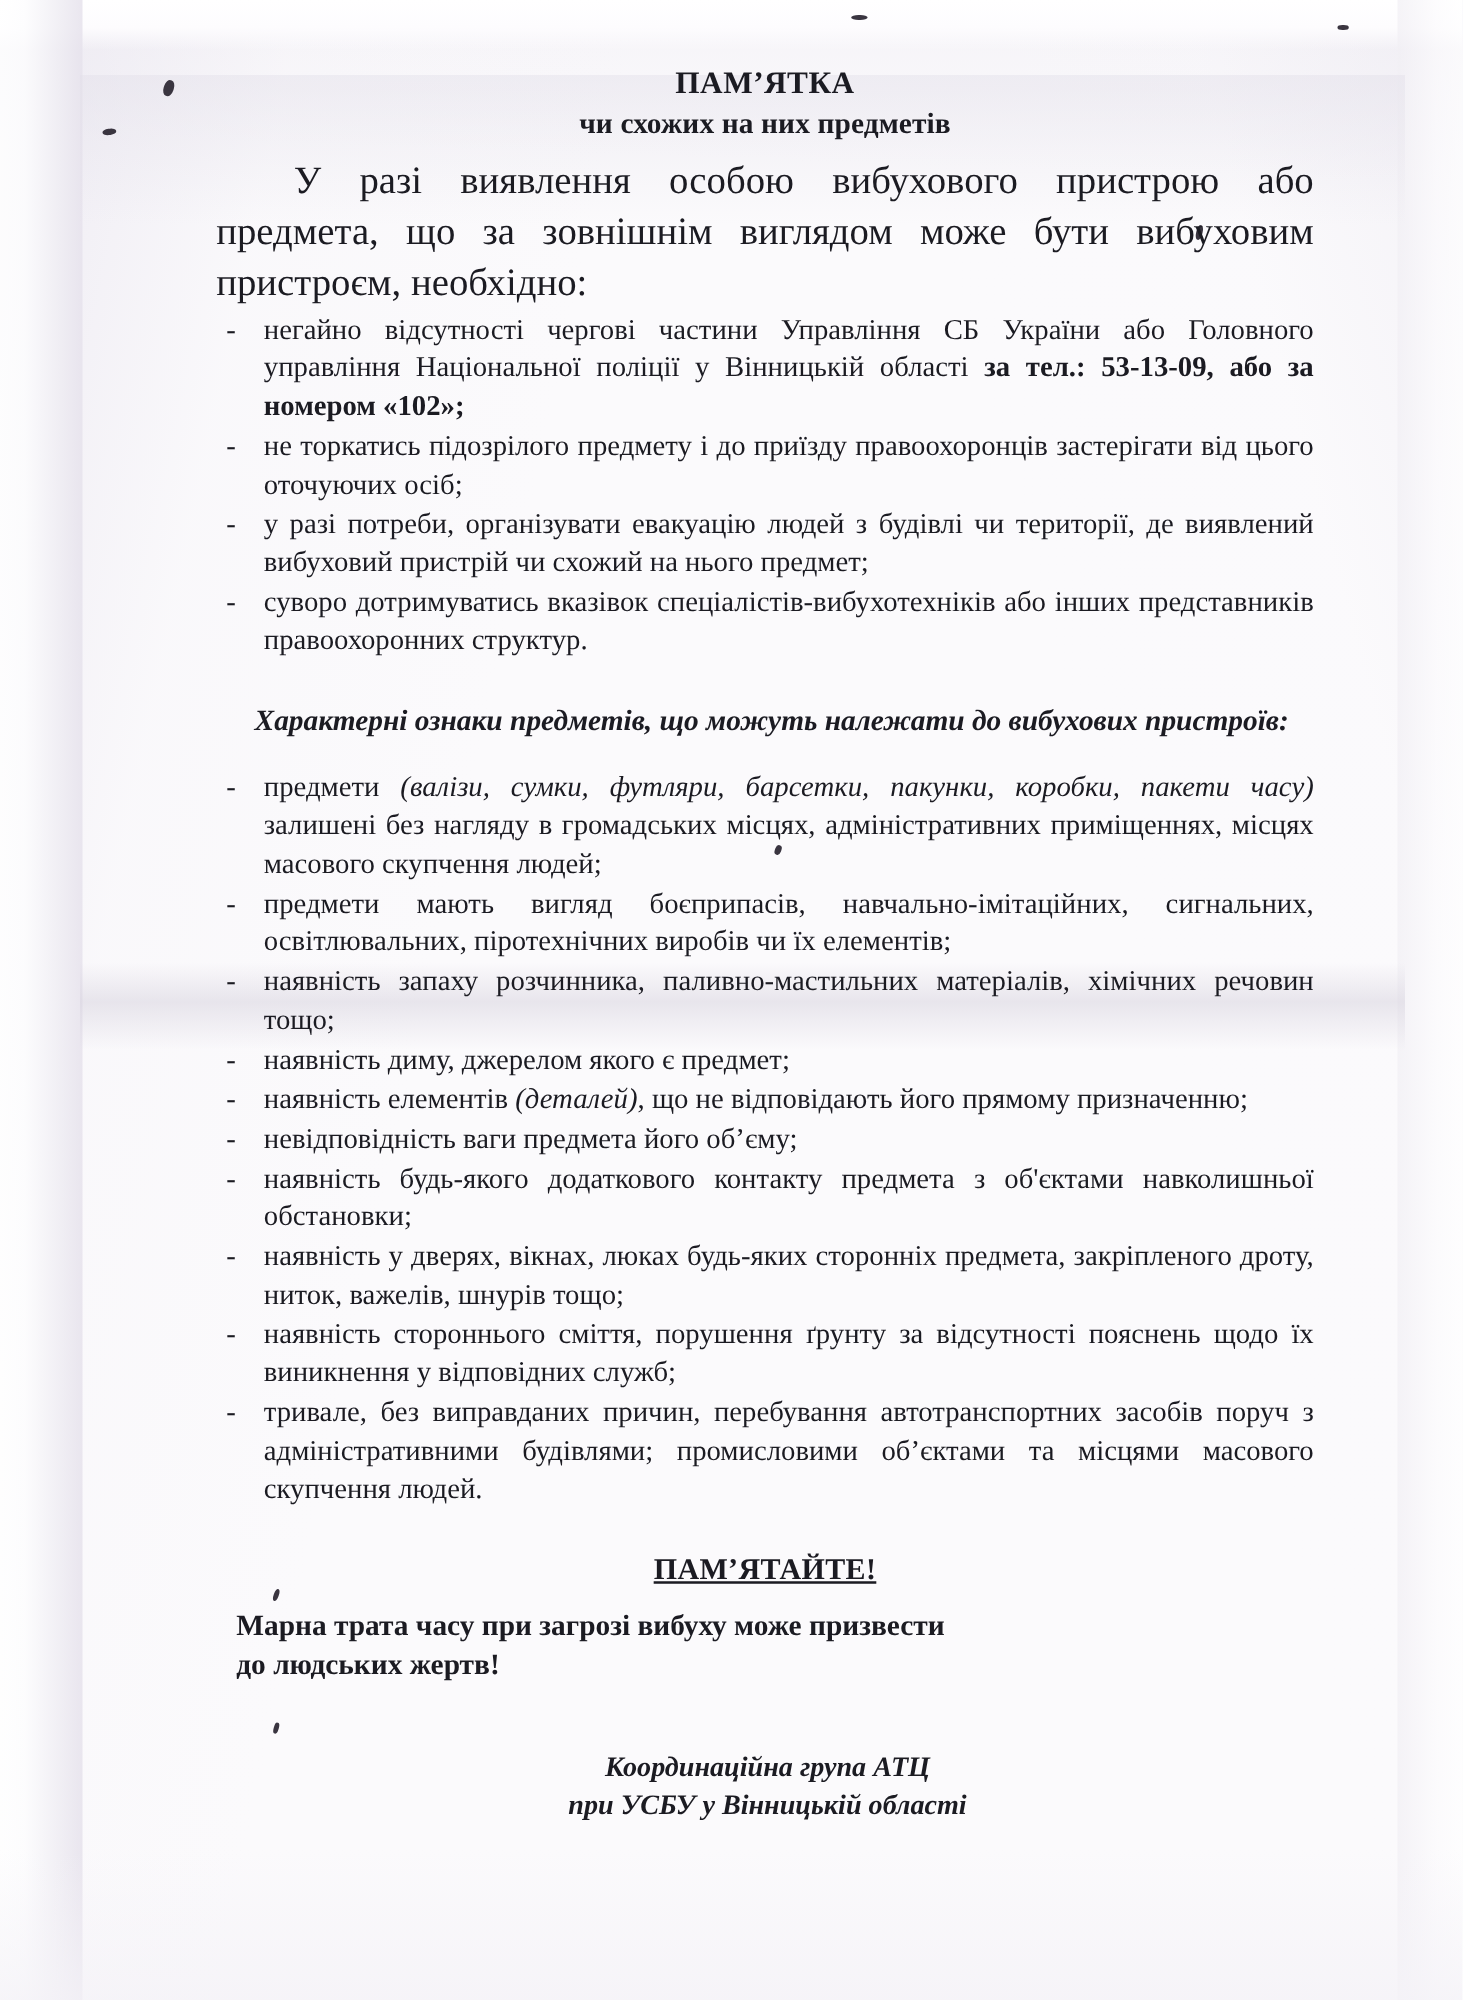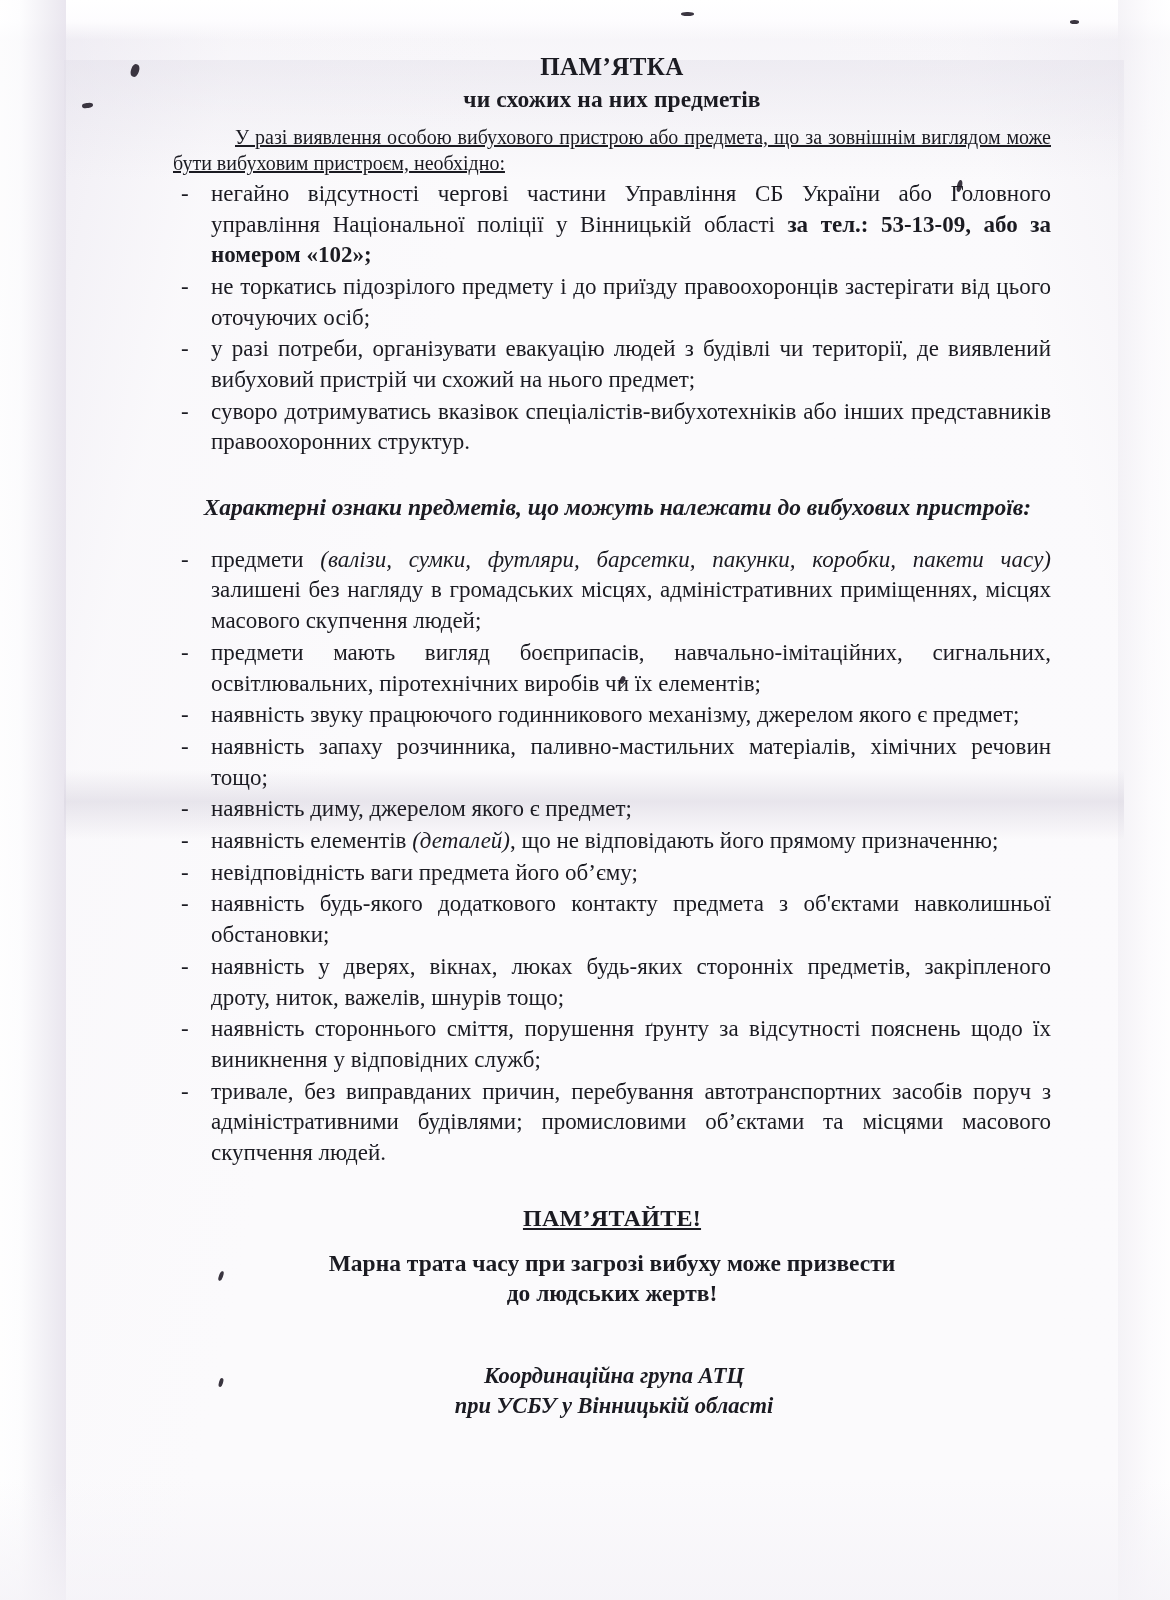--- a/index.html
+++ b/index.html
@@ -93,26 +93,25 @@
   .doc-subtitle {
     text-align: center;
     font-weight: bold;
     font-size: 23.5px;
     line-height: 1.30;
     margin: 0 0 10px 0;
     letter-spacing: .1px;
   }
 
   .para {
-    font-size: 20px;
+    font-size: 31px;
     line-height: 1.32;
     text-align: justify;
     text-indent: 62px;
     margin: 8px 0 2px 0;
-    text-decoration: underline;
   }
 
   ul.dash-list {
     list-style: none;
     margin: 0;
     padding: 0;
   }
   ul.dash-list > li {
     position: relative;
     font-size: 23px;
@@ -145,21 +144,20 @@
 
   .remember-title {
     text-align: center;
     font-weight: bold;
     font-size: 24px;
     margin: 36px 0 2px 0;
     letter-spacing: .3px;
     text-decoration: underline;
   }
   .remember-body {
-    text-align: center;
     font-weight: bold;
     font-size: 23.5px;
     line-height: 1.30;
     margin: 16px;
   }
 
   .signature {
     margin: 52px 0 0 4px;
     font-weight: bold;
     font-style: italic;
@@ -223,39 +221,36 @@
     </div>
 
     <ul class="dash-list">
       <li>
         <span class="t">предмети </span><i class="it">(валізи, сумки, футляри, барсетки, пакунки, коробки, пакети часу)</i><span class="t"> залишені без нагляду в громадських місцях, адміністративних приміщеннях, місцях масового скупчення людей;</span>
       </li>
       <li>
         <span class="t">предмети мають вигляд боєприпасів, навчально-імітаційних, сигнальних, освітлювальних, піротехнічних виробів чи їх елементів;</span>
       </li>
       <li>
-        <span class="t">наявність звуку працюючого годинникового механізму, джерелом якого є предмет;</span>
-      </li>
-      <li>
         <span class="t">наявність запаху розчинника, паливно-мастильних матеріалів, хімічних речовин тощо;</span>
       </li>
       <li>
         <span class="t">наявність диму, джерелом якого є предмет;</span>
       </li>
       <li>
         <span class="t">наявність елементів </span><i class="it">(деталей)</i><span class="t">, що не відповідають його прямому призначенню;</span>
       </li>
       <li>
         <span class="t">невідповідність ваги предмета його об’єму;</span>
       </li>
       <li>
         <span class="t">наявність будь-якого додаткового контакту предмета з об'єктами навколишньої обстановки;</span>
       </li>
       <li>
-        <span class="t">наявність у дверях, вікнах, люках будь-яких сторонніх предметів, закріпленого дроту, ниток, важелів, шнурів тощо;</span>
+        <span class="t">наявність у дверях, вікнах, люках будь-яких сторонніх предмета, закріпленого дроту, ниток, важелів, шнурів тощо;</span>
       </li>
       <li>
         <span class="t">наявність стороннього сміття, порушення ґрунту за відсутності пояснень щодо їх виникнення у відповідних служб;</span>
       </li>
       <li>
         <span class="t">тривале, без виправданих причин, перебування автотранспортних засобів поруч з адміністративними будівлями; промисловими об’єктами та місцями масового скупчення людей.</span>
       </li>
     </ul>
 
     <div class="remember-title">ПАМ’ЯТАЙТЕ!</div>

